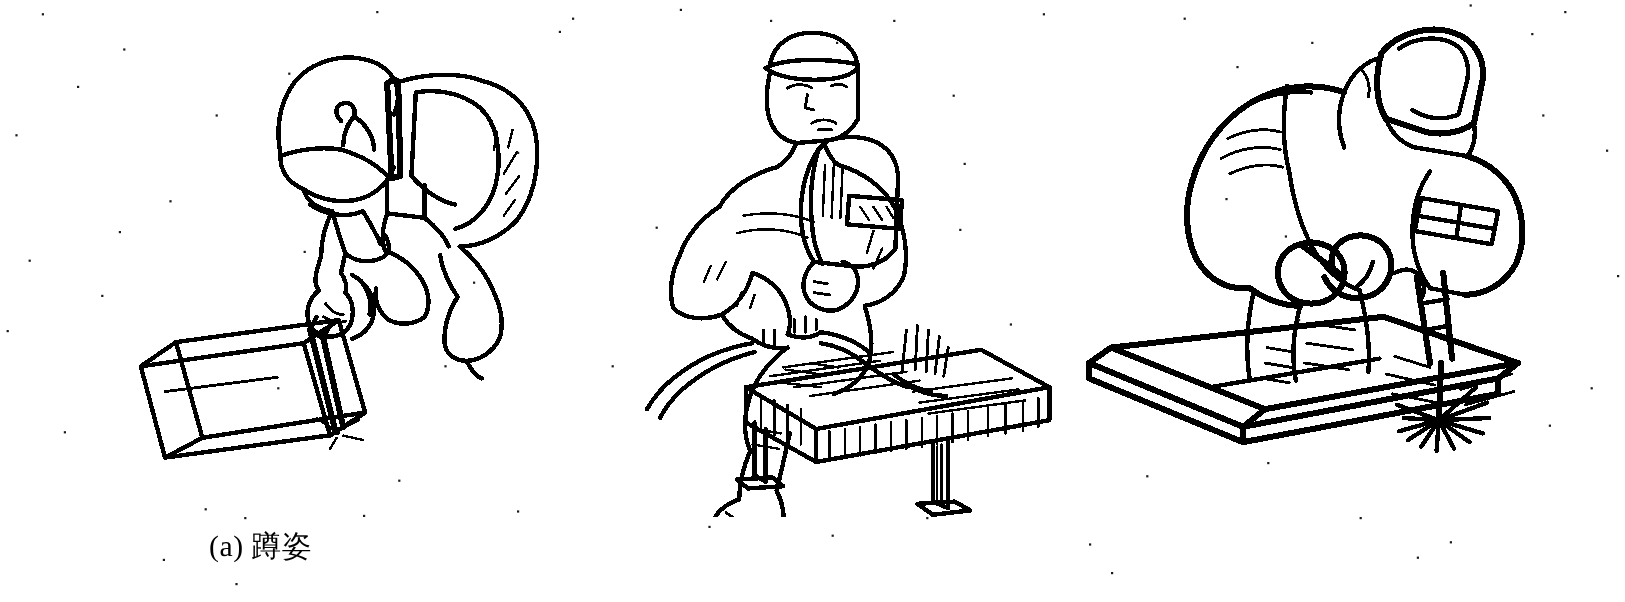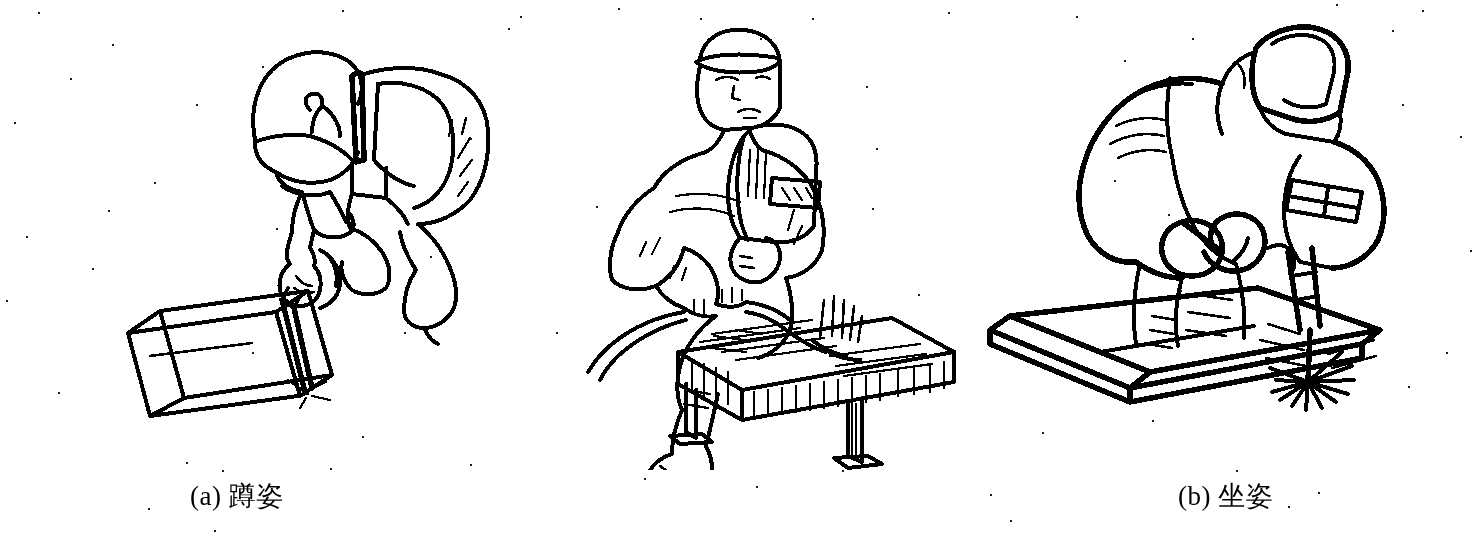--- a/index.html
+++ b/index.html
@@ -345,21 +345,20 @@
             <path class="ln-thin" d="M324 300 L320 338"></path>
             <path class="ln-thin" d="M334 296 L332 336"></path>
             <path class="ln-thin" d="M344 300 L342 338"></path>
             <path class="ln-thin" d="M354 306 L350 340"></path>
             <path class="ln-thin" d="M362 316 L358 342"></path>
           </g>
 
         </g>
       </svg>
     </div>
-    <div class="caption" id="caption-b">(b)  坐姿</div>
   </div>
 
   <div class="panel" id="panel-c" style="left:970px; width:507px;">
     <div class="panel-art">
       <svg width="507" height="470" viewBox="0 0 507 470" xmlns="http://www.w3.org/2000/svg">
         <g>
 
           <path class="ln-bold" d="M286 48 C300 30 330 22 352 30 C370 36 380 52 378 72"></path>
           <path class="ln-bold" d="M378 72 L370 112"></path>
           <path class="ln-bold" d="M370 112 C356 122 336 124 320 118"></path>

